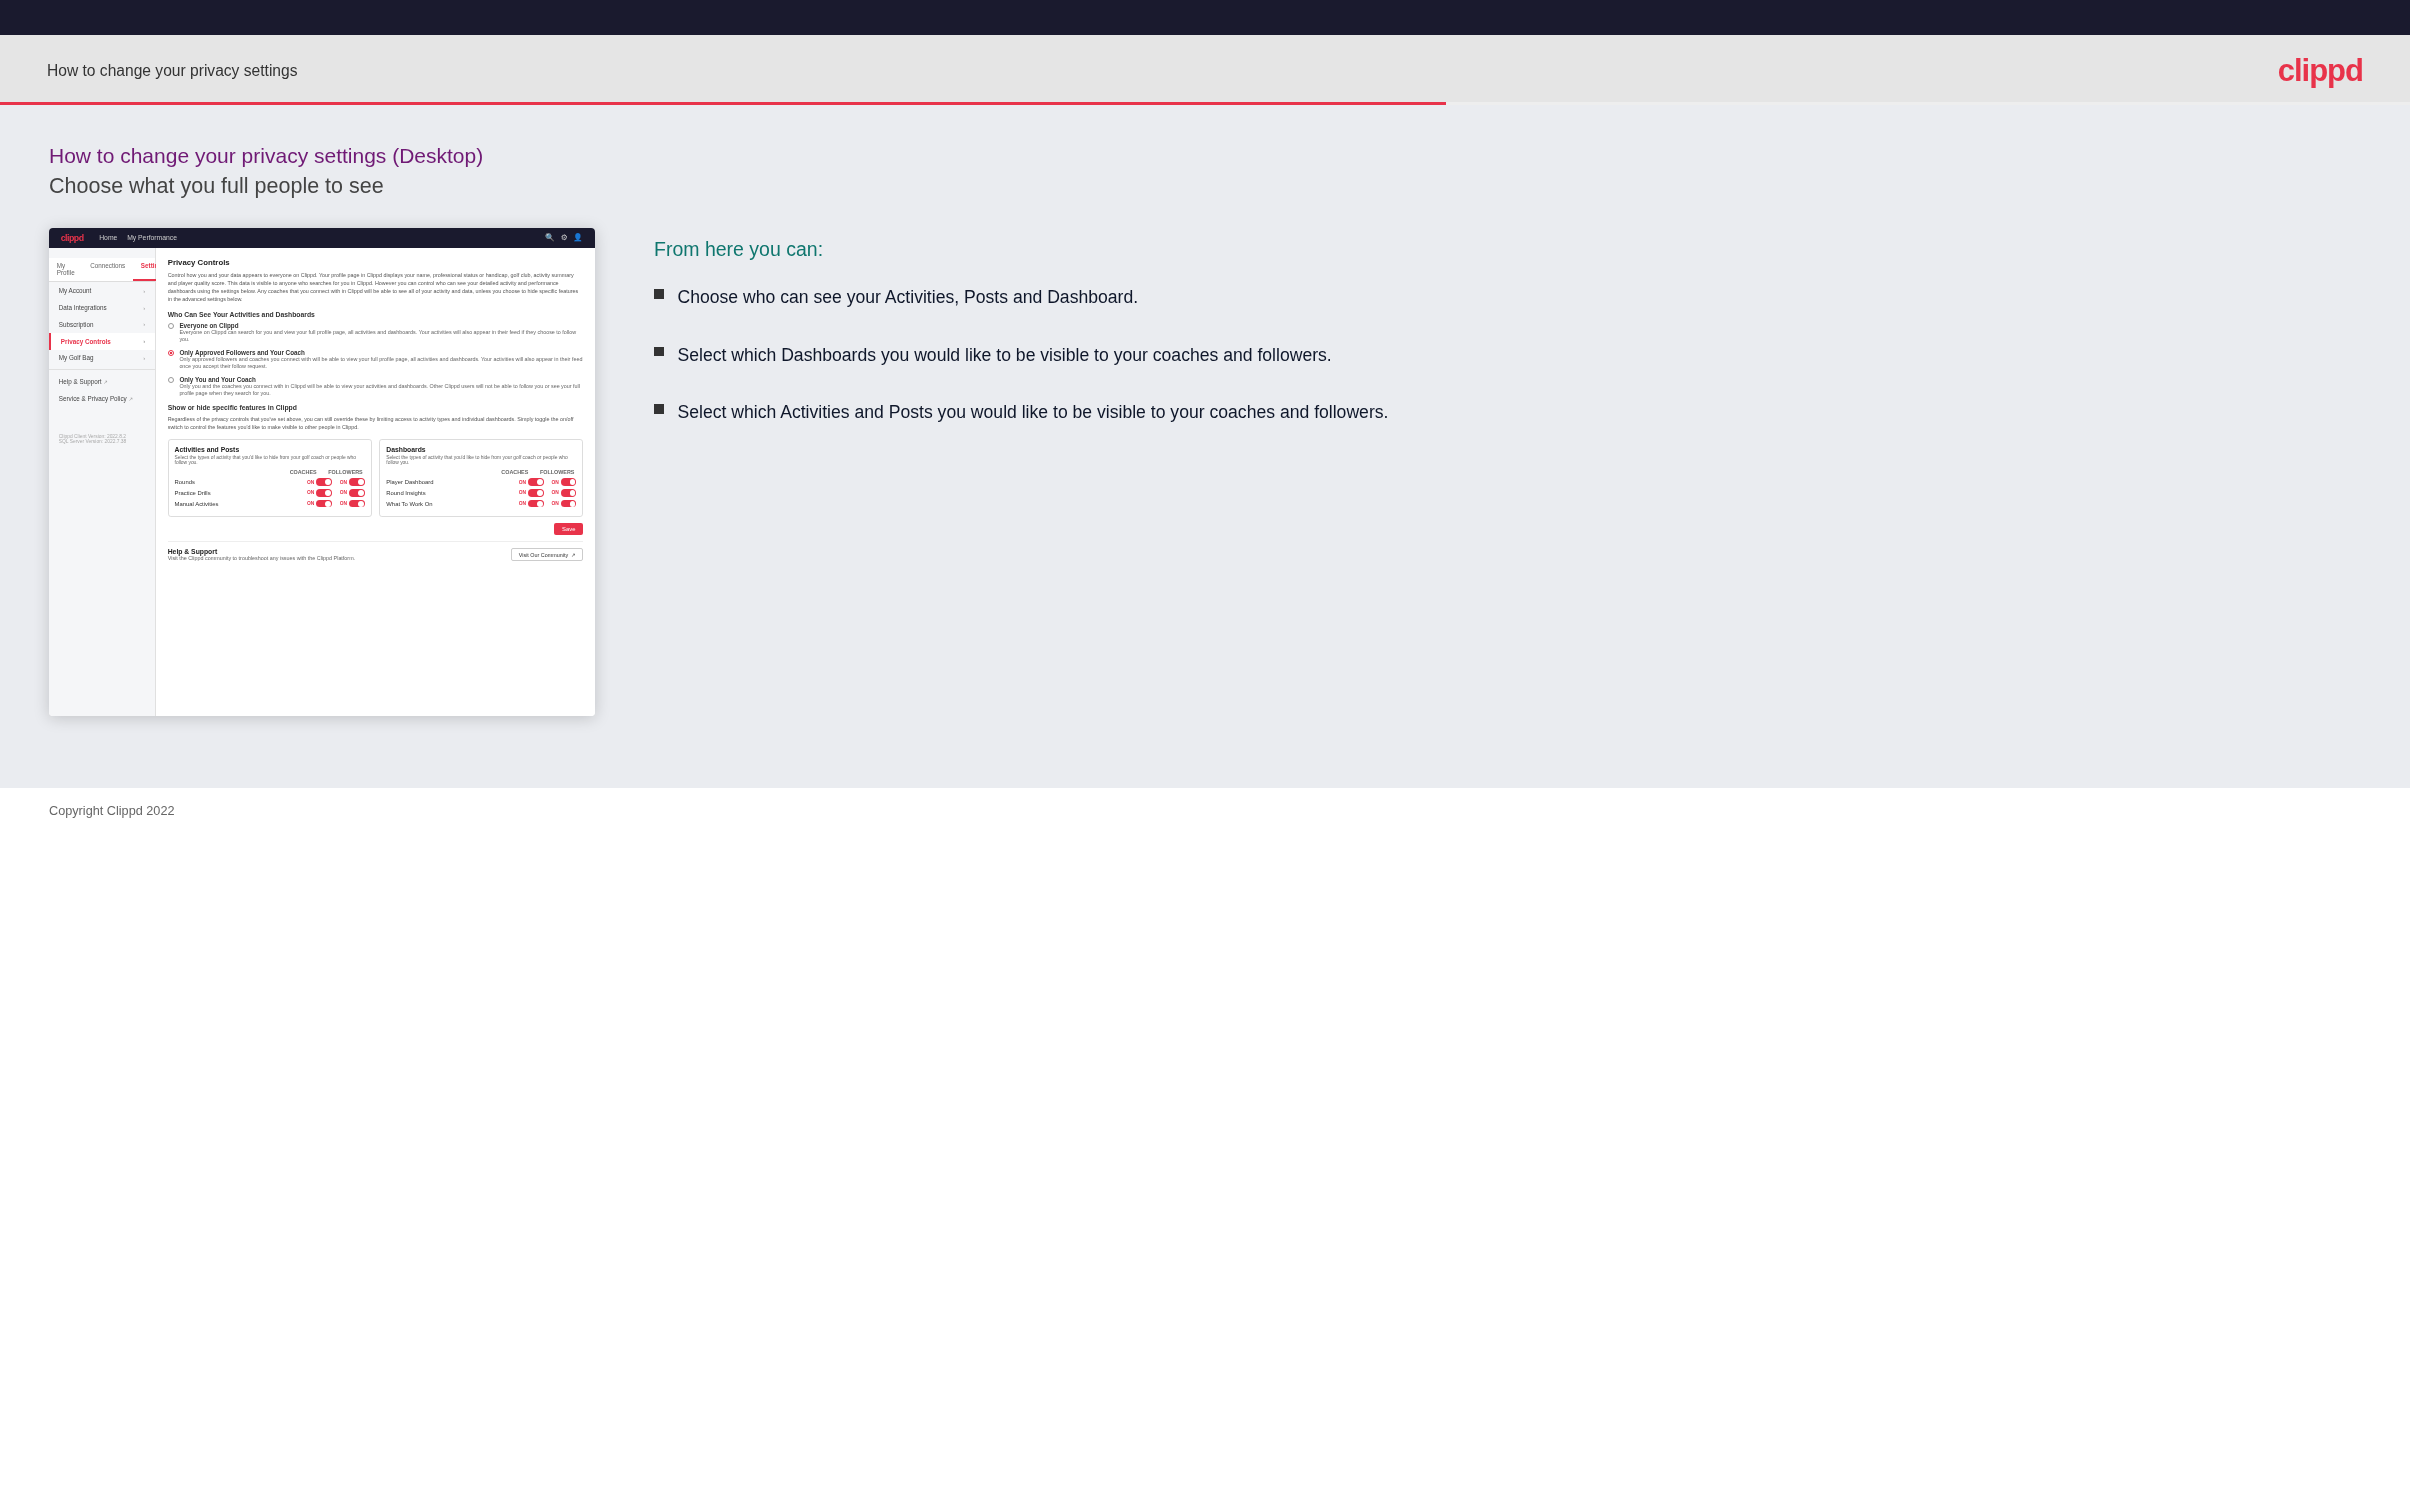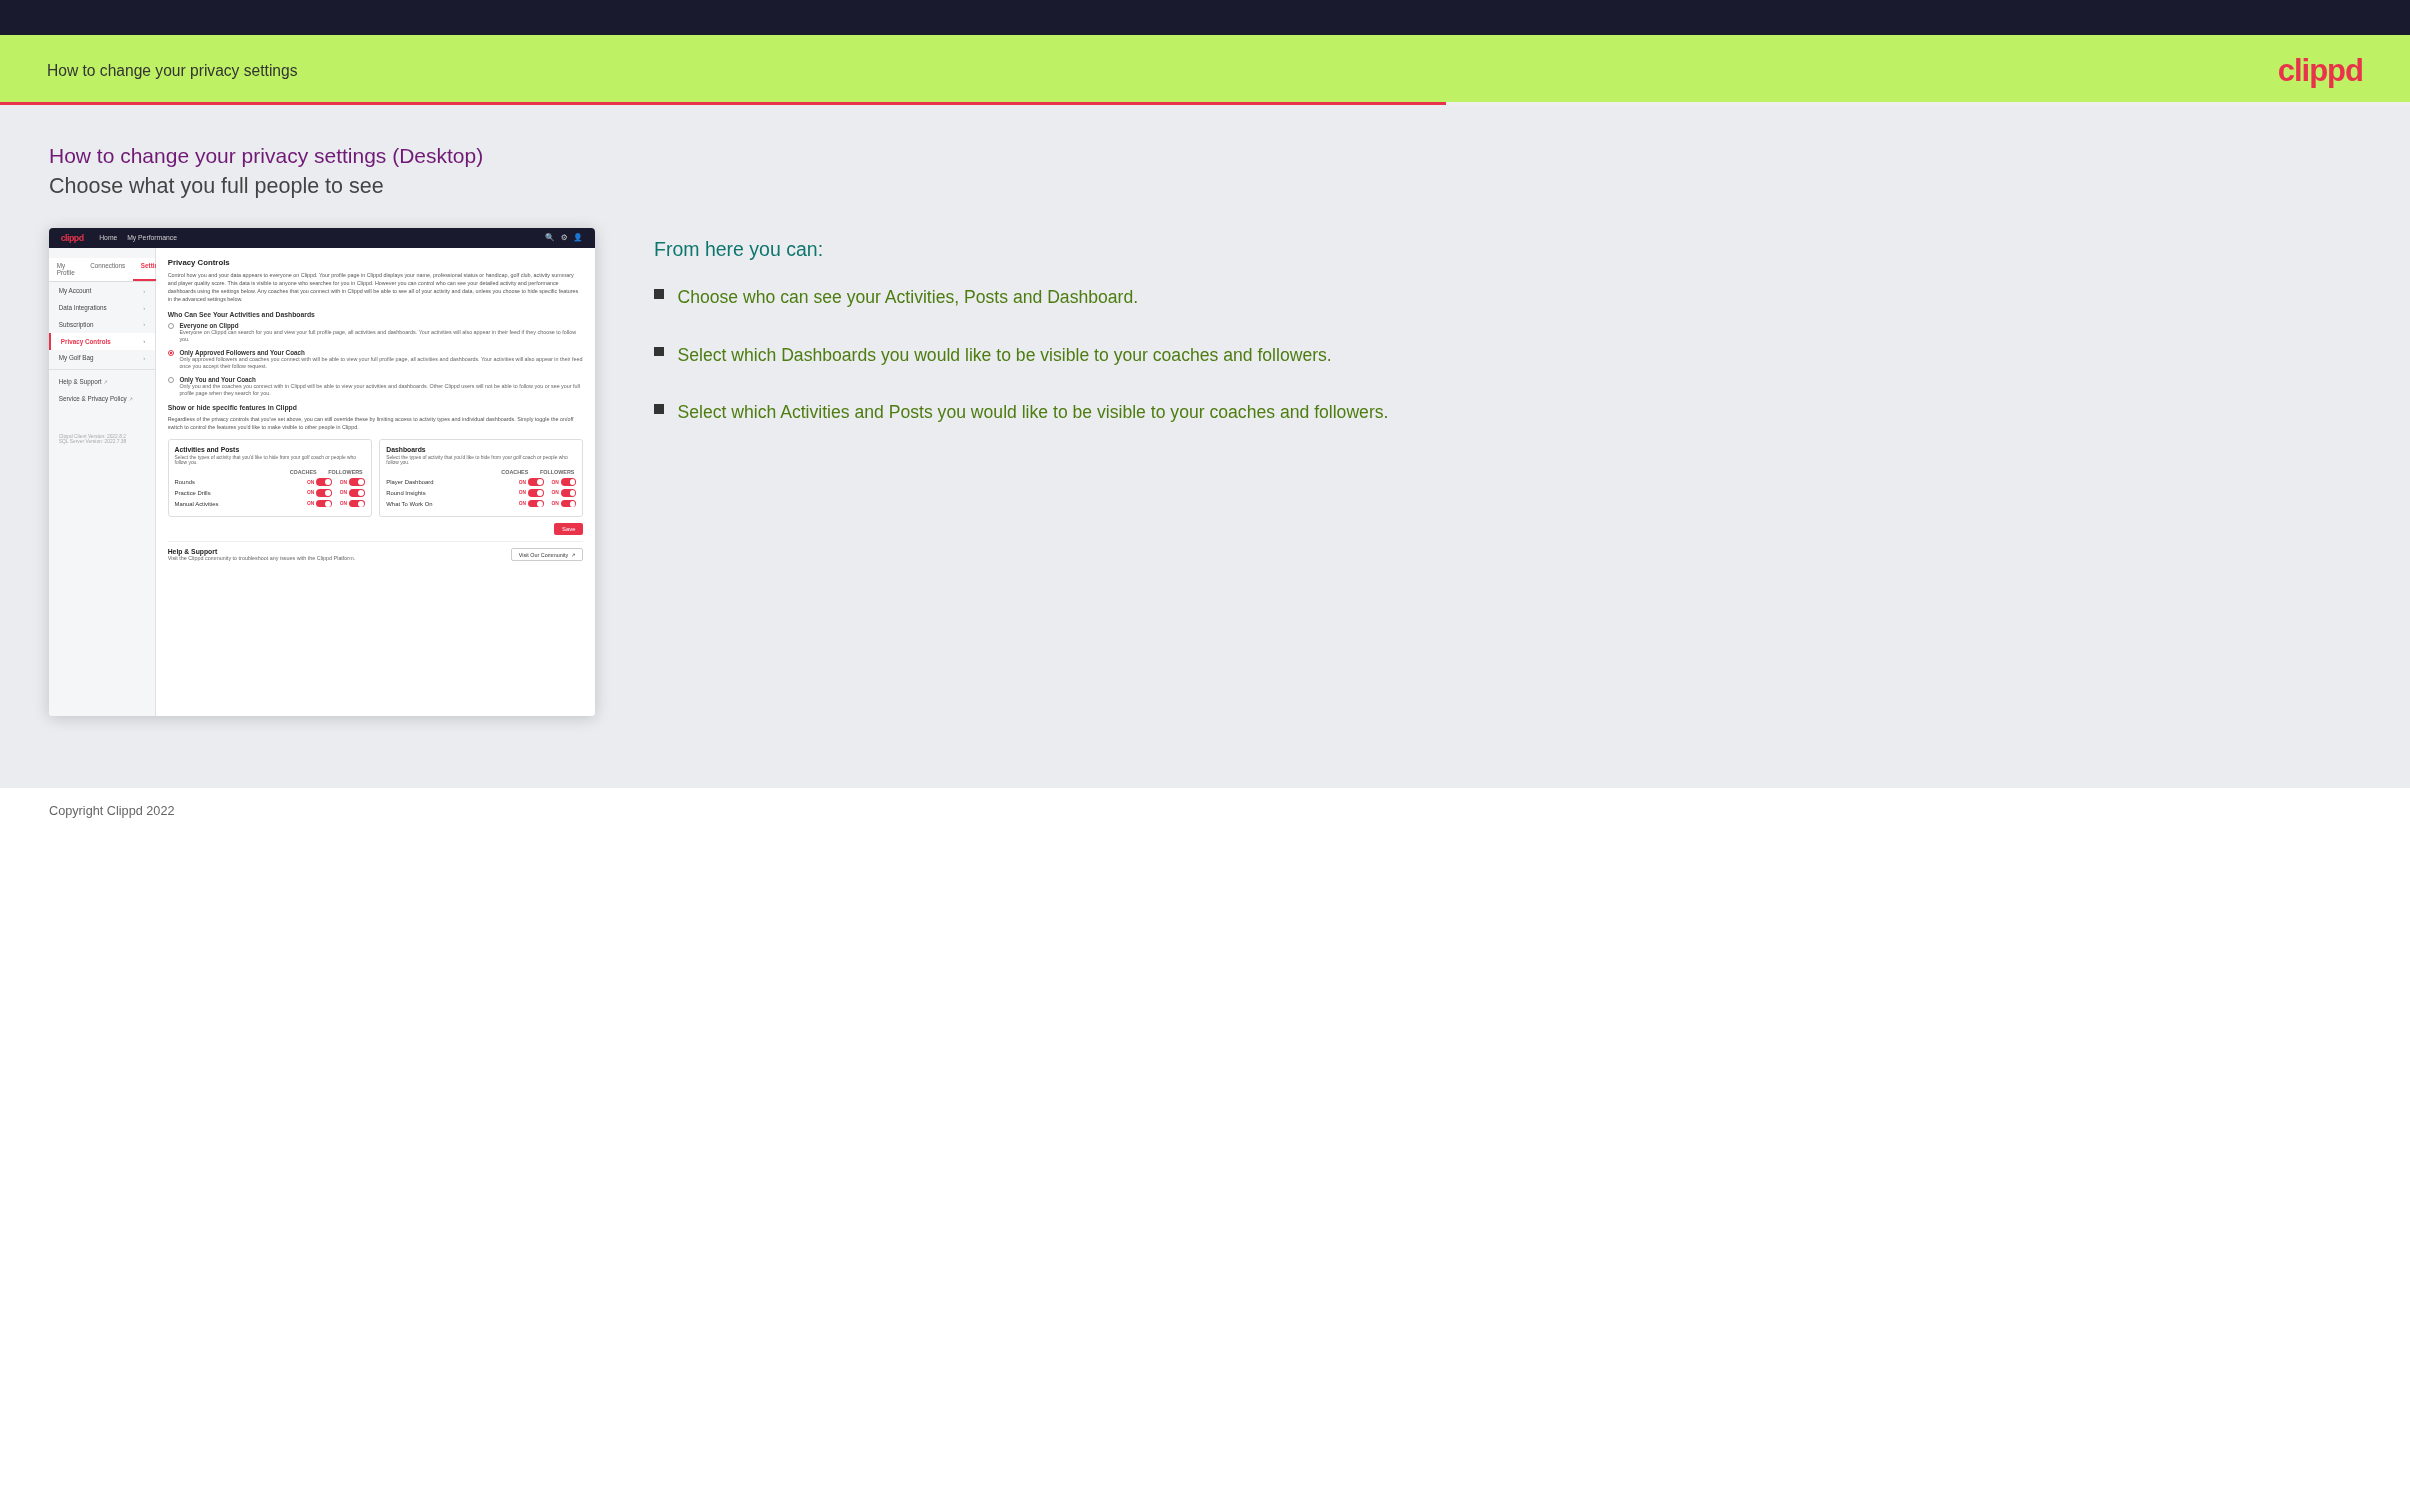--- a/index.html
+++ b/index.html
@@ -16,21 +16,21 @@
       height: 35px;
       width: 100%;
     }
 
     
     .header {
       display: flex;
       align-items: center;
       justify-content: space-between;
       padding: 17.6px 47px 13.7px 47px;
-      background: #bef264;
+      background: #e5e5e5;
     }
     .header-title {
       font-size: 15.6px;
       color: #333;
       font-weight: 400;
     }
     .logo {
       font-size: 31px;
       font-weight: 700;
       color: #e8334a;
@@ -374,21 +374,21 @@
     }
     .bullet-square {
       width: 9.8px;
       height: 9.8px;
       background: #333;
       flex-shrink: 0;
       margin-top: 4.9px;
     }
     .bullet-text {
       font-size: 17.6px;
-      color: #4d7c0f;
+      color: #0f172a;
       line-height: 1.5;
     }
 
     
     .footer {
       padding: 15.6px 49px;
       background: #fff;
       font-size: 12.7px;
       color: #666;
     }

